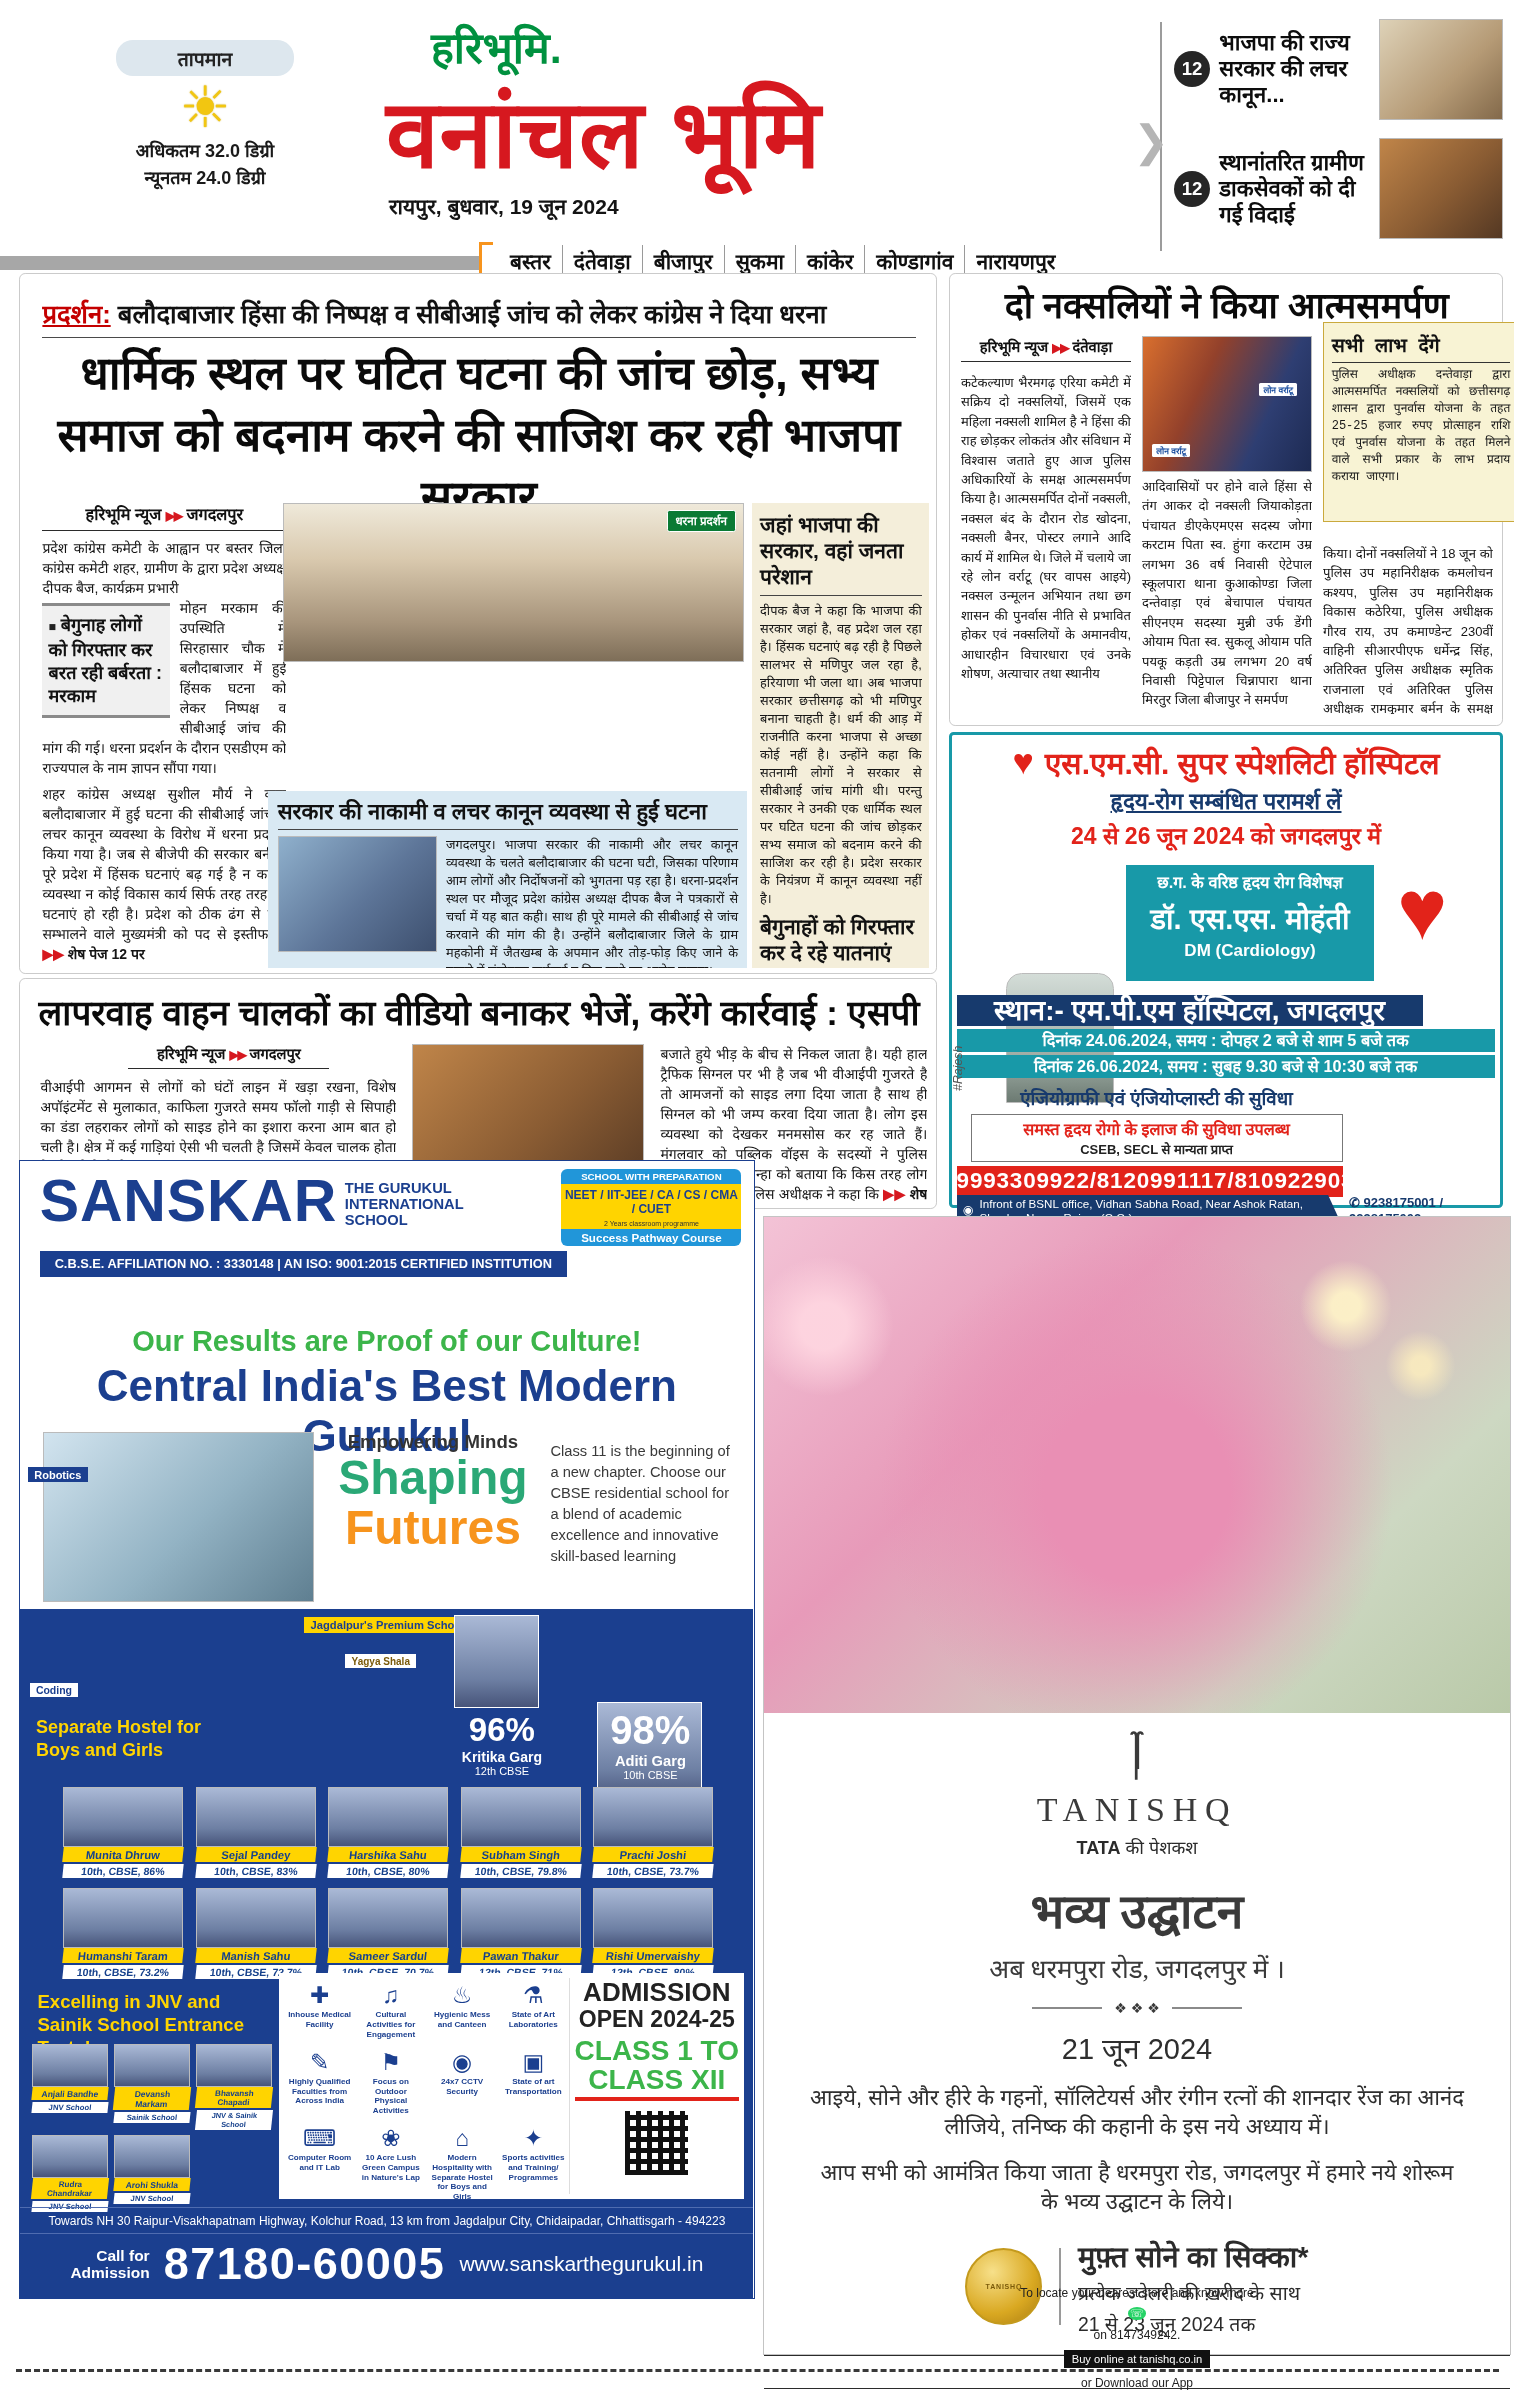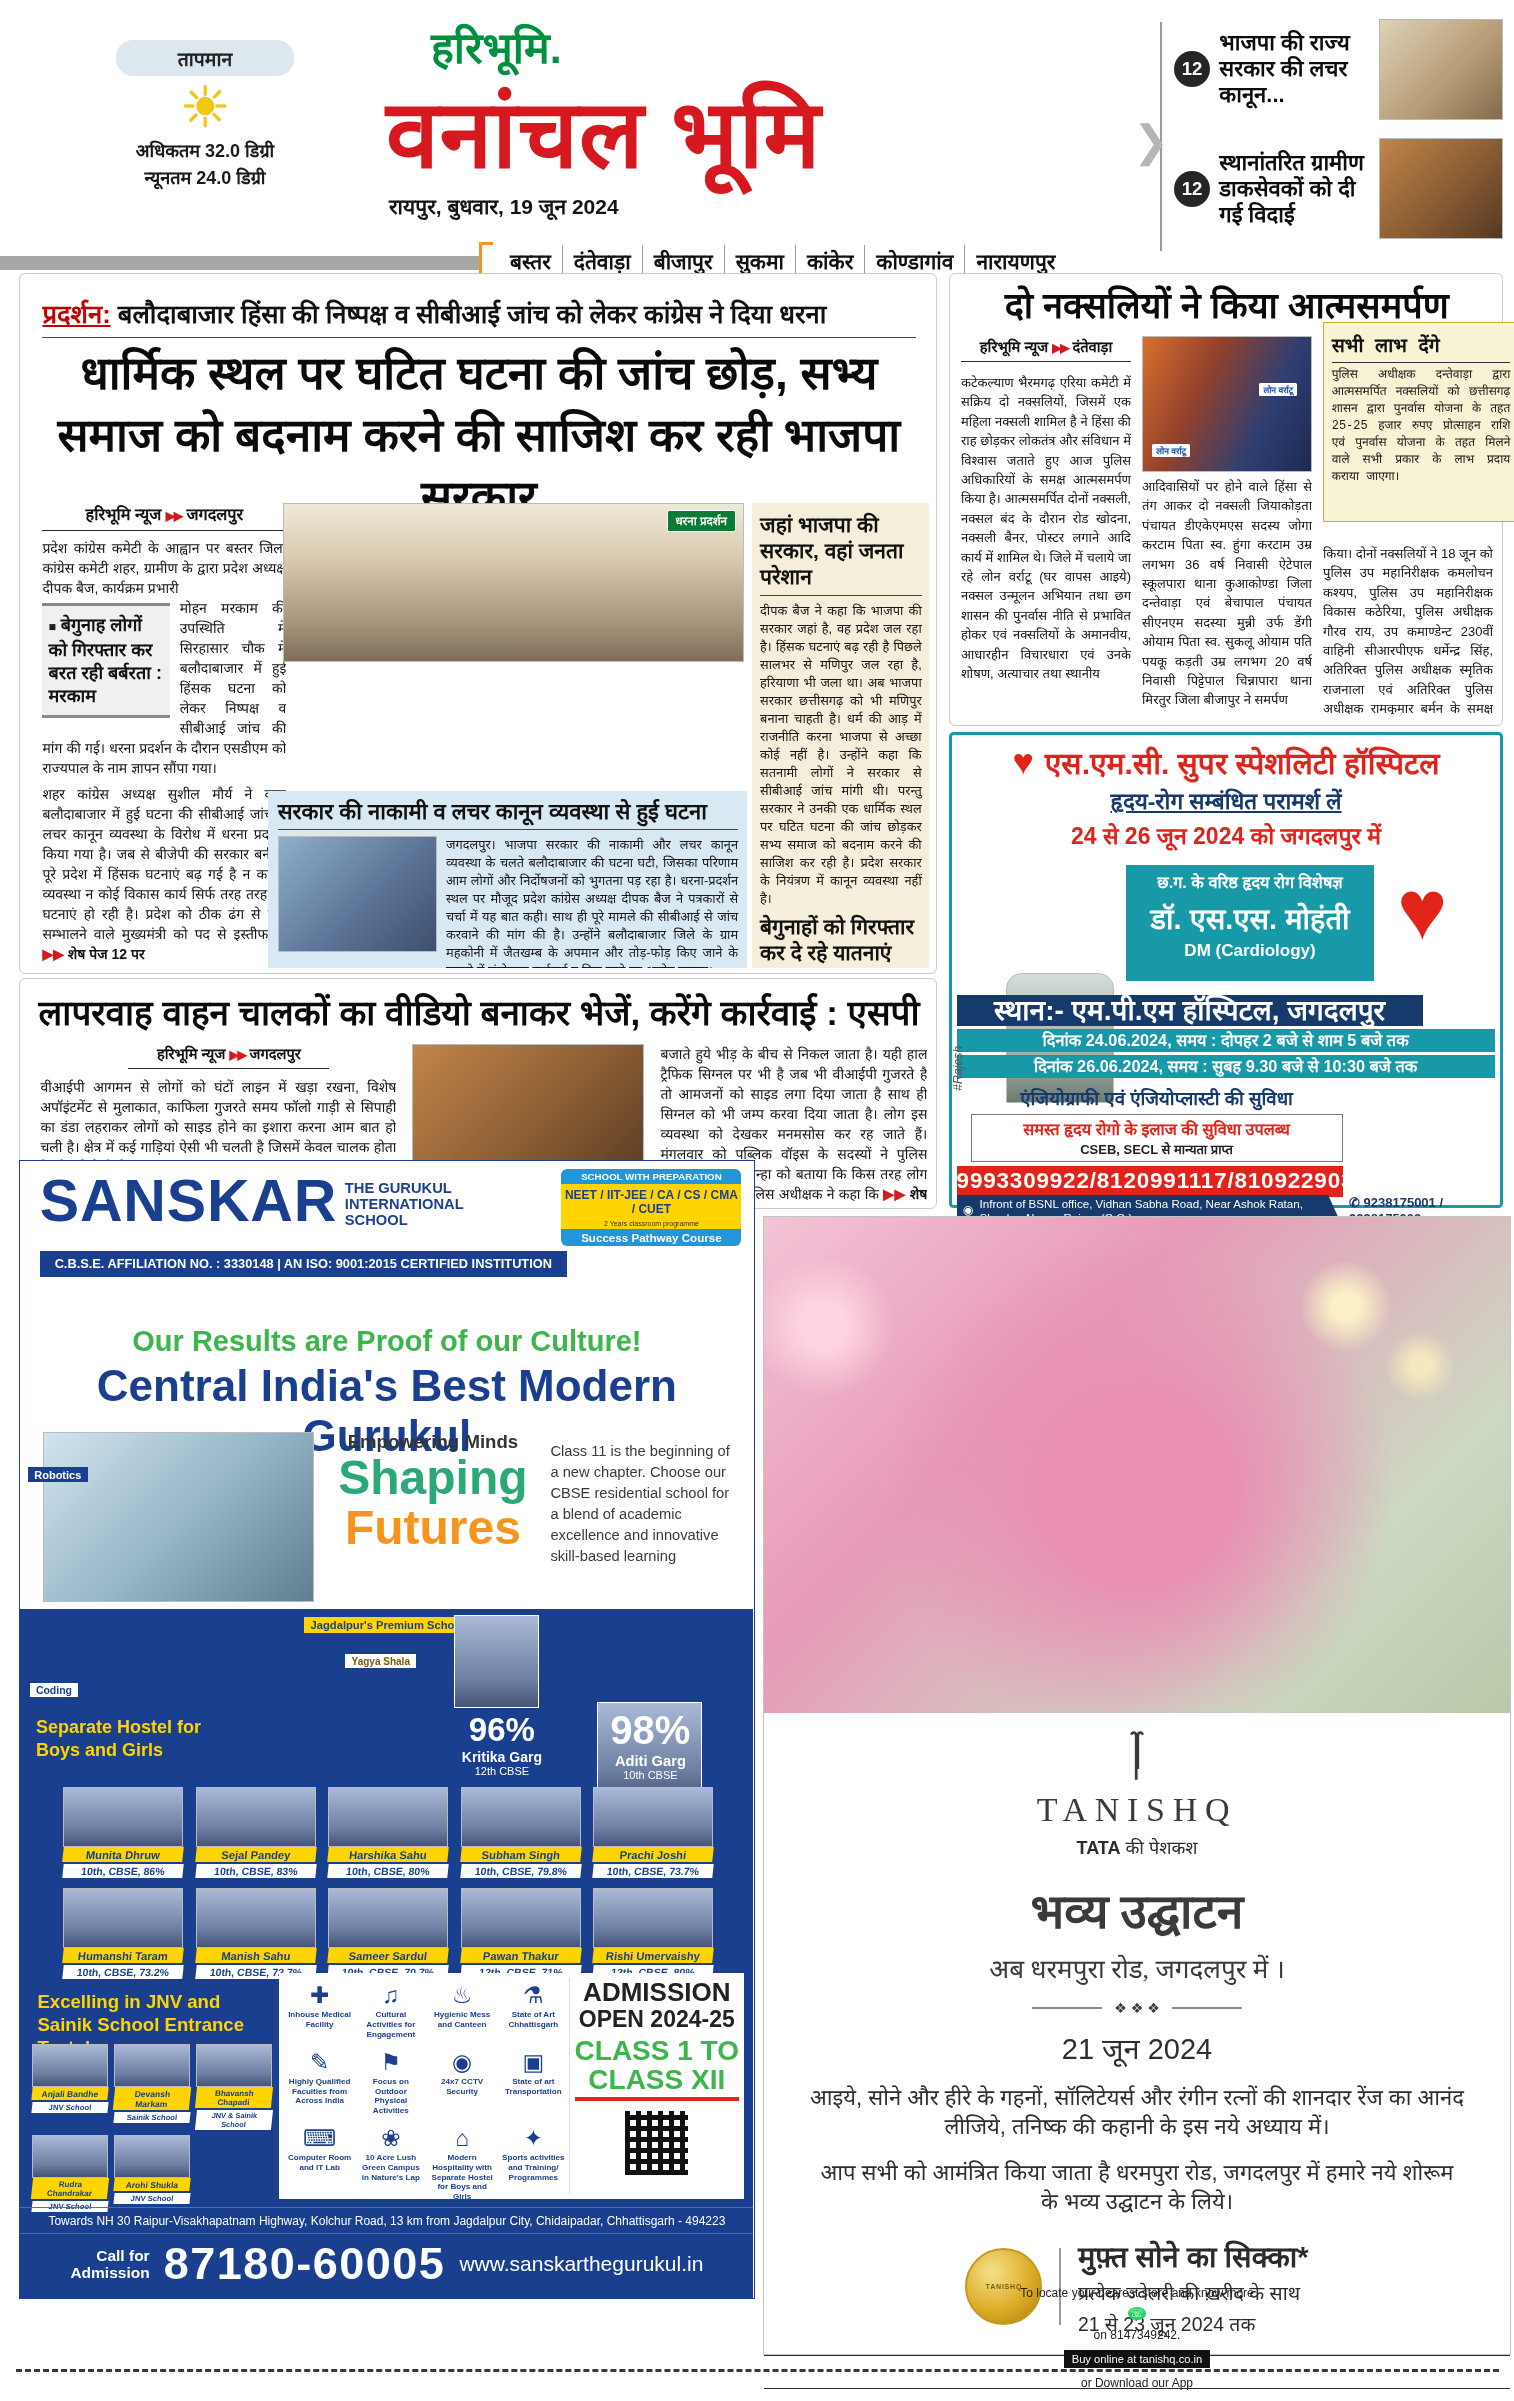--- a/index.html
+++ b/index.html
@@ -395,21 +395,21 @@
           <div class="feature">
               <div class="ic">♫</div>
               <div class="lb">Cultural Activities for Engagement</div>
             </div>
           <div class="feature">
               <div class="ic">♨</div>
               <div class="lb">Hygienic Mess and Canteen</div>
             </div>
           <div class="feature">
               <div class="ic">⚗</div>
-              <div class="lb">State of Art Chhattisgarh</div>
+              <div class="lb">State of Art Laboratories</div>
             </div>
           <div class="feature">
               <div class="ic">✎</div>
               <div class="lb">Highly Qualified Faculties from Across India</div>
             </div>
           <div class="feature">
               <div class="ic">⚑</div>
               <div class="lb">Focus on Outdoor Physical Activities</div>
             </div>
           <div class="feature">

